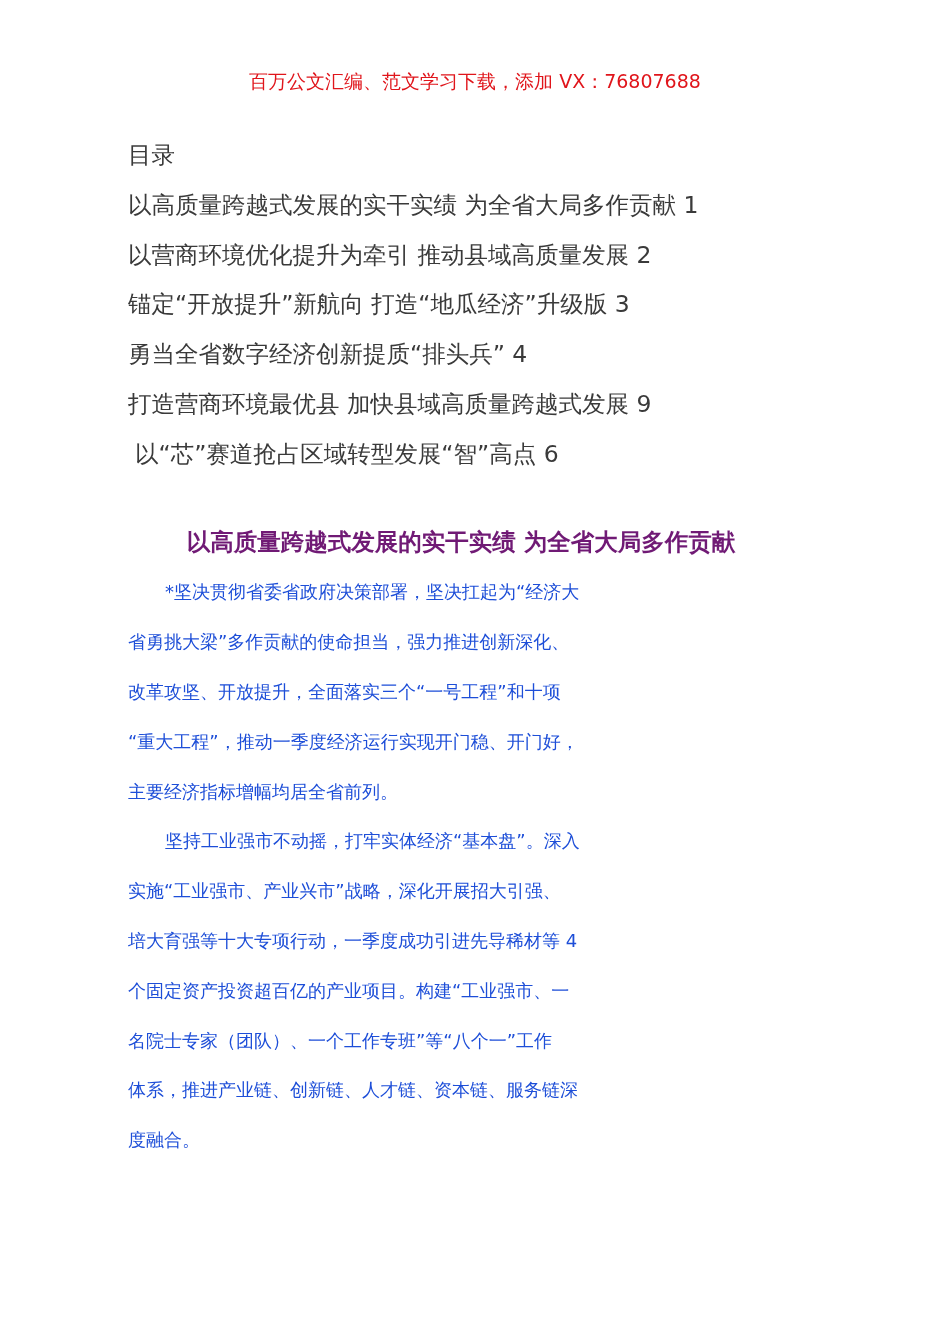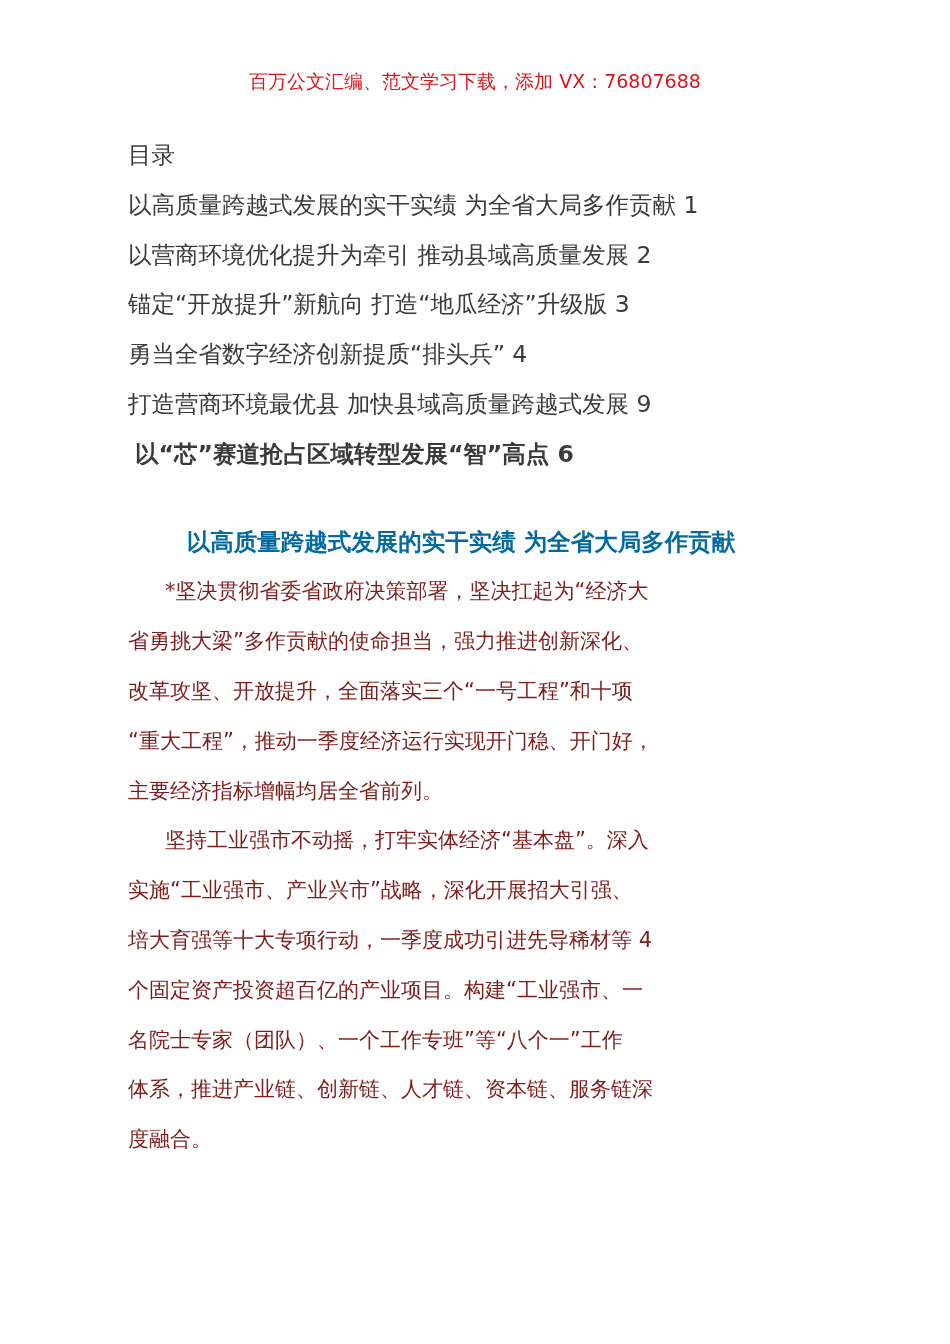--- a/index.html
+++ b/index.html
@@ -42,39 +42,38 @@
     }
     .toc-title,
     .toc-item {
       font-size: 23.5px;
       line-height: 49.8px;
       white-space: nowrap;
       color: #3a3a3a;
     }
     .toc-item.indent-small {
       padding-left: 7px;
-      font-weight: bold;
     }
     .spacer {
       height: 38px;
     }
     .section-title {
       font-size: 23.5px;
       font-weight: bold;
       text-align: center;
       line-height: 49.8px;
-      color: #0369a1;
+      color: #701a75;
       white-space: nowrap;
       margin-left: -2px;
       width: 670px;
     }
     .para {
-      font-size: 21px;
+      font-size: 18px;
       line-height: 49.8px;
-      color: #7f1d1d;
+      color: #1d4ed8;
       text-indent: 37px;
       margin: 0;
       word-break: break-all;
     }
     .para .line {
       display: block;
       white-space: nowrap;
     }
     .para .line.first {
       padding-left: 37px;

